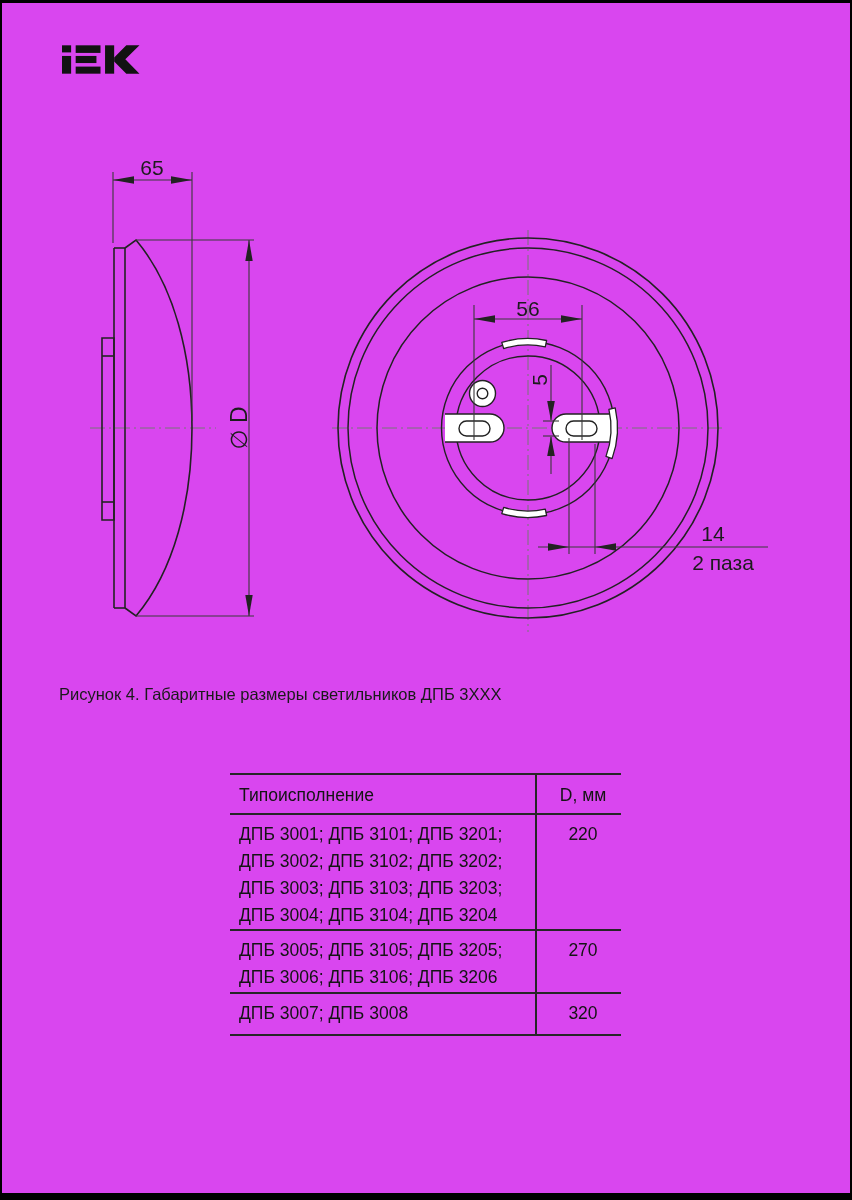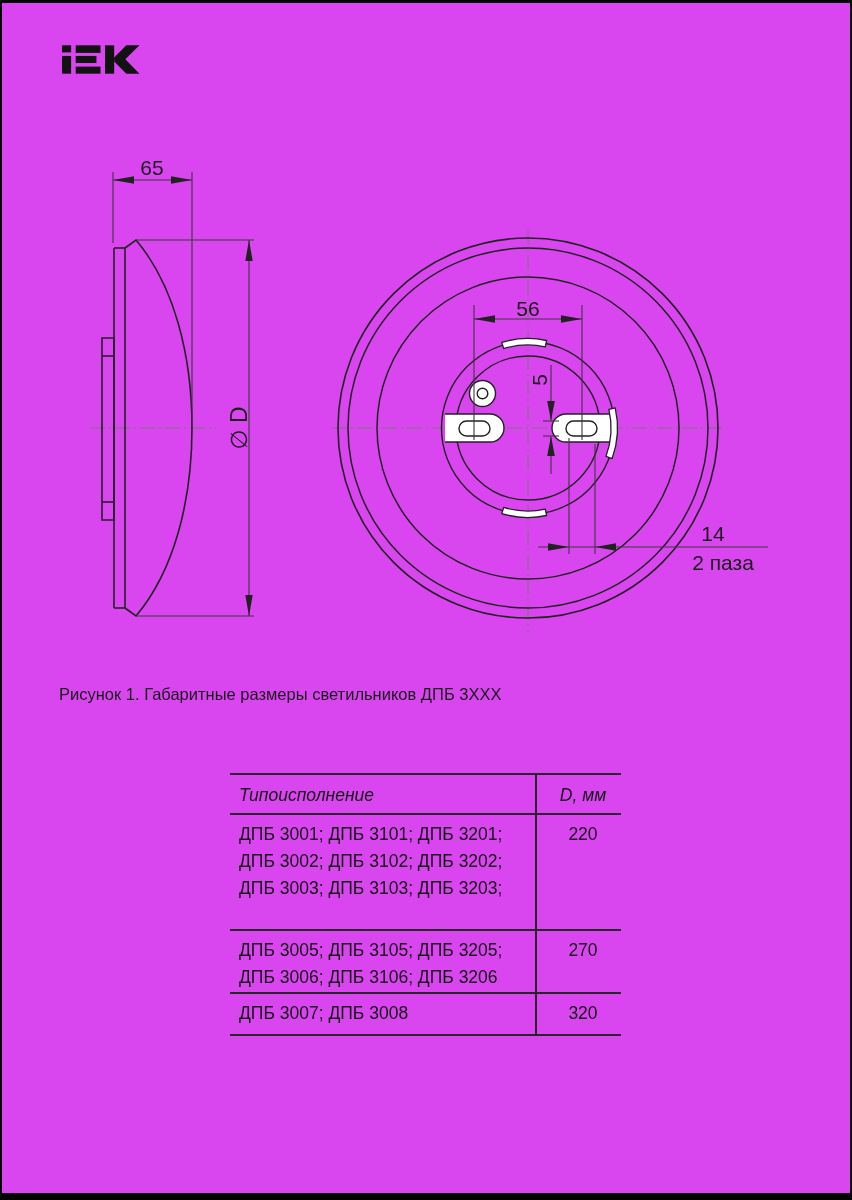--- a/index.html
+++ b/index.html
@@ -28,21 +28,21 @@
     border-top:2px solid #262626;
     font-size:17.5px;color:#141414;
   }
   .t-row{display:flex;border-bottom:2px solid #262626;}
   .t-cell-l{
     width:307px;box-sizing:border-box;
     border-right:2px solid #262626;
     padding:6px 6px 0 9px;line-height:27px;
   }
   .t-cell-r{flex:1;padding:6px 0 0 8px;line-height:27px;text-align:center;}
-  .t-head{height:38px;font-style:italic;}
+  .t-head{height:38px;}
   .t-r1{height:114px;}
   .t-r2{height:61px;}
   .t-r3{height:40px;}
   .t-r4{height:39px;}
   .t-head .t-cell-l,.t-head .t-cell-r{padding-top:7px;}
 </style>
 </head>
 <body>
 
 <div class="page">
@@ -149,32 +149,33 @@
         <path d="M593,441 V551"></path>
         <path d="M536,544 H766"></path>
       </g>
       <polygon points="567,544 546,540.2 546,547.8" fill="#222"></polygon>
       <polygon points="593,544 614,540.2 614,547.8" fill="#222"></polygon>
       <text x="711" y="538" font-size="21" text-anchor="middle">14</text>
       <text x="721" y="567" font-size="21" text-anchor="middle">2 паза</text>
     </g>
   </svg>
 
-  <div class="caption">Рисунок 1. Габаритные размеры светильников ДПБ 3ХХХ</div>
+  <div class="caption">Рисунок 4. Габаритные размеры светильников ДПБ 3ХХХ</div>
 
   <div class="dim-table">
     <div class="t-row t-head">
       <div class="t-cell-l">Типоисполнение</div>
       <div class="t-cell-r">D, мм</div>
     </div>
     <div class="t-row t-r1">
       <div class="t-cell-l">
         <div>ДПБ 3001; ДПБ 3101; ДПБ 3201;</div>
         <div>ДПБ 3002; ДПБ 3102; ДПБ 3202;</div>
         <div>ДПБ 3003; ДПБ 3103; ДПБ 3203;</div>
+        <div>ДПБ 3004; ДПБ 3104; ДПБ 3204</div>
       </div>
       <div class="t-cell-r">220</div>
     </div>
     <div class="t-row t-r2">
       <div class="t-cell-l">
         <div>ДПБ 3005; ДПБ 3105; ДПБ 3205;</div>
         <div>ДПБ 3006; ДПБ 3106; ДПБ 3206</div>
       </div>
       <div class="t-cell-r">270</div>
     </div>

